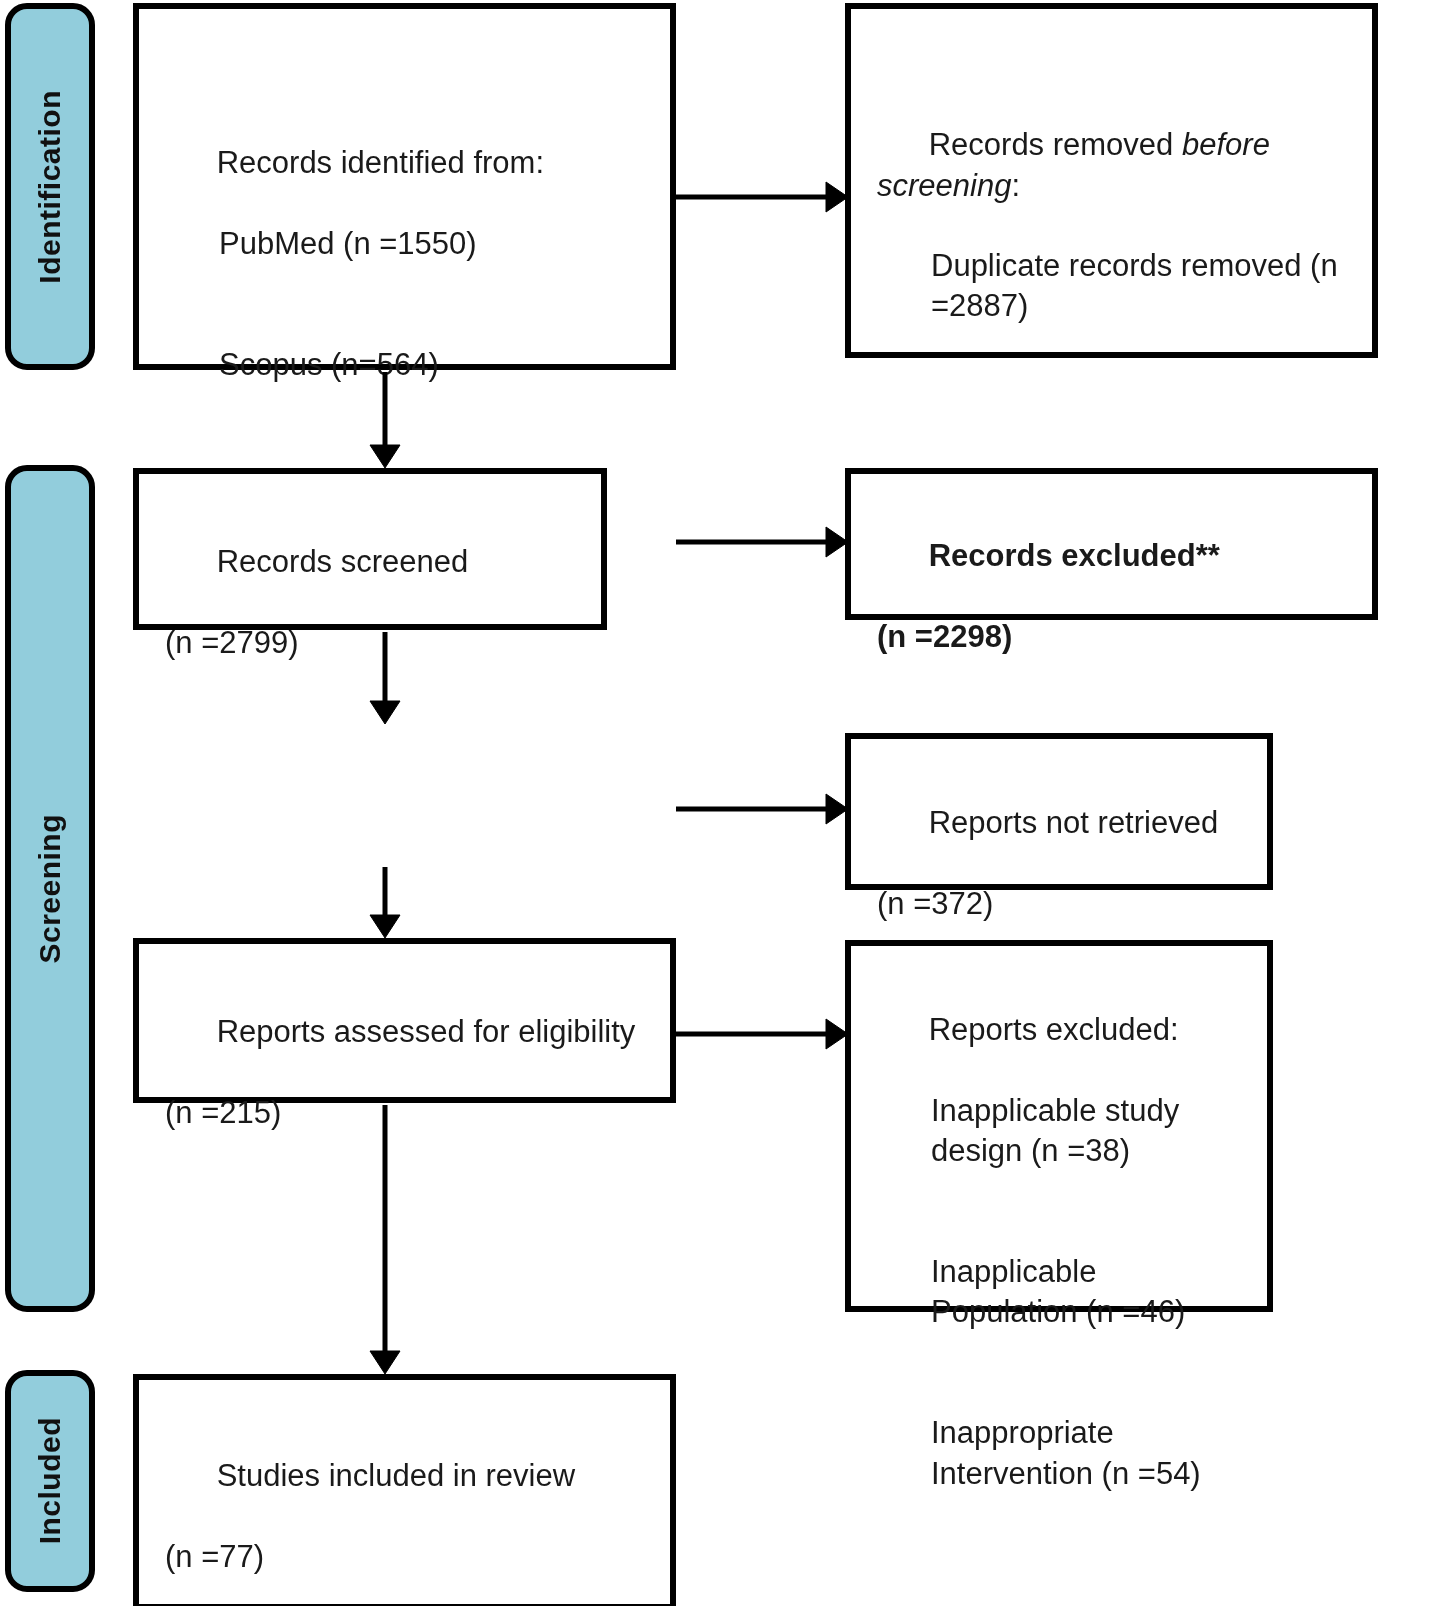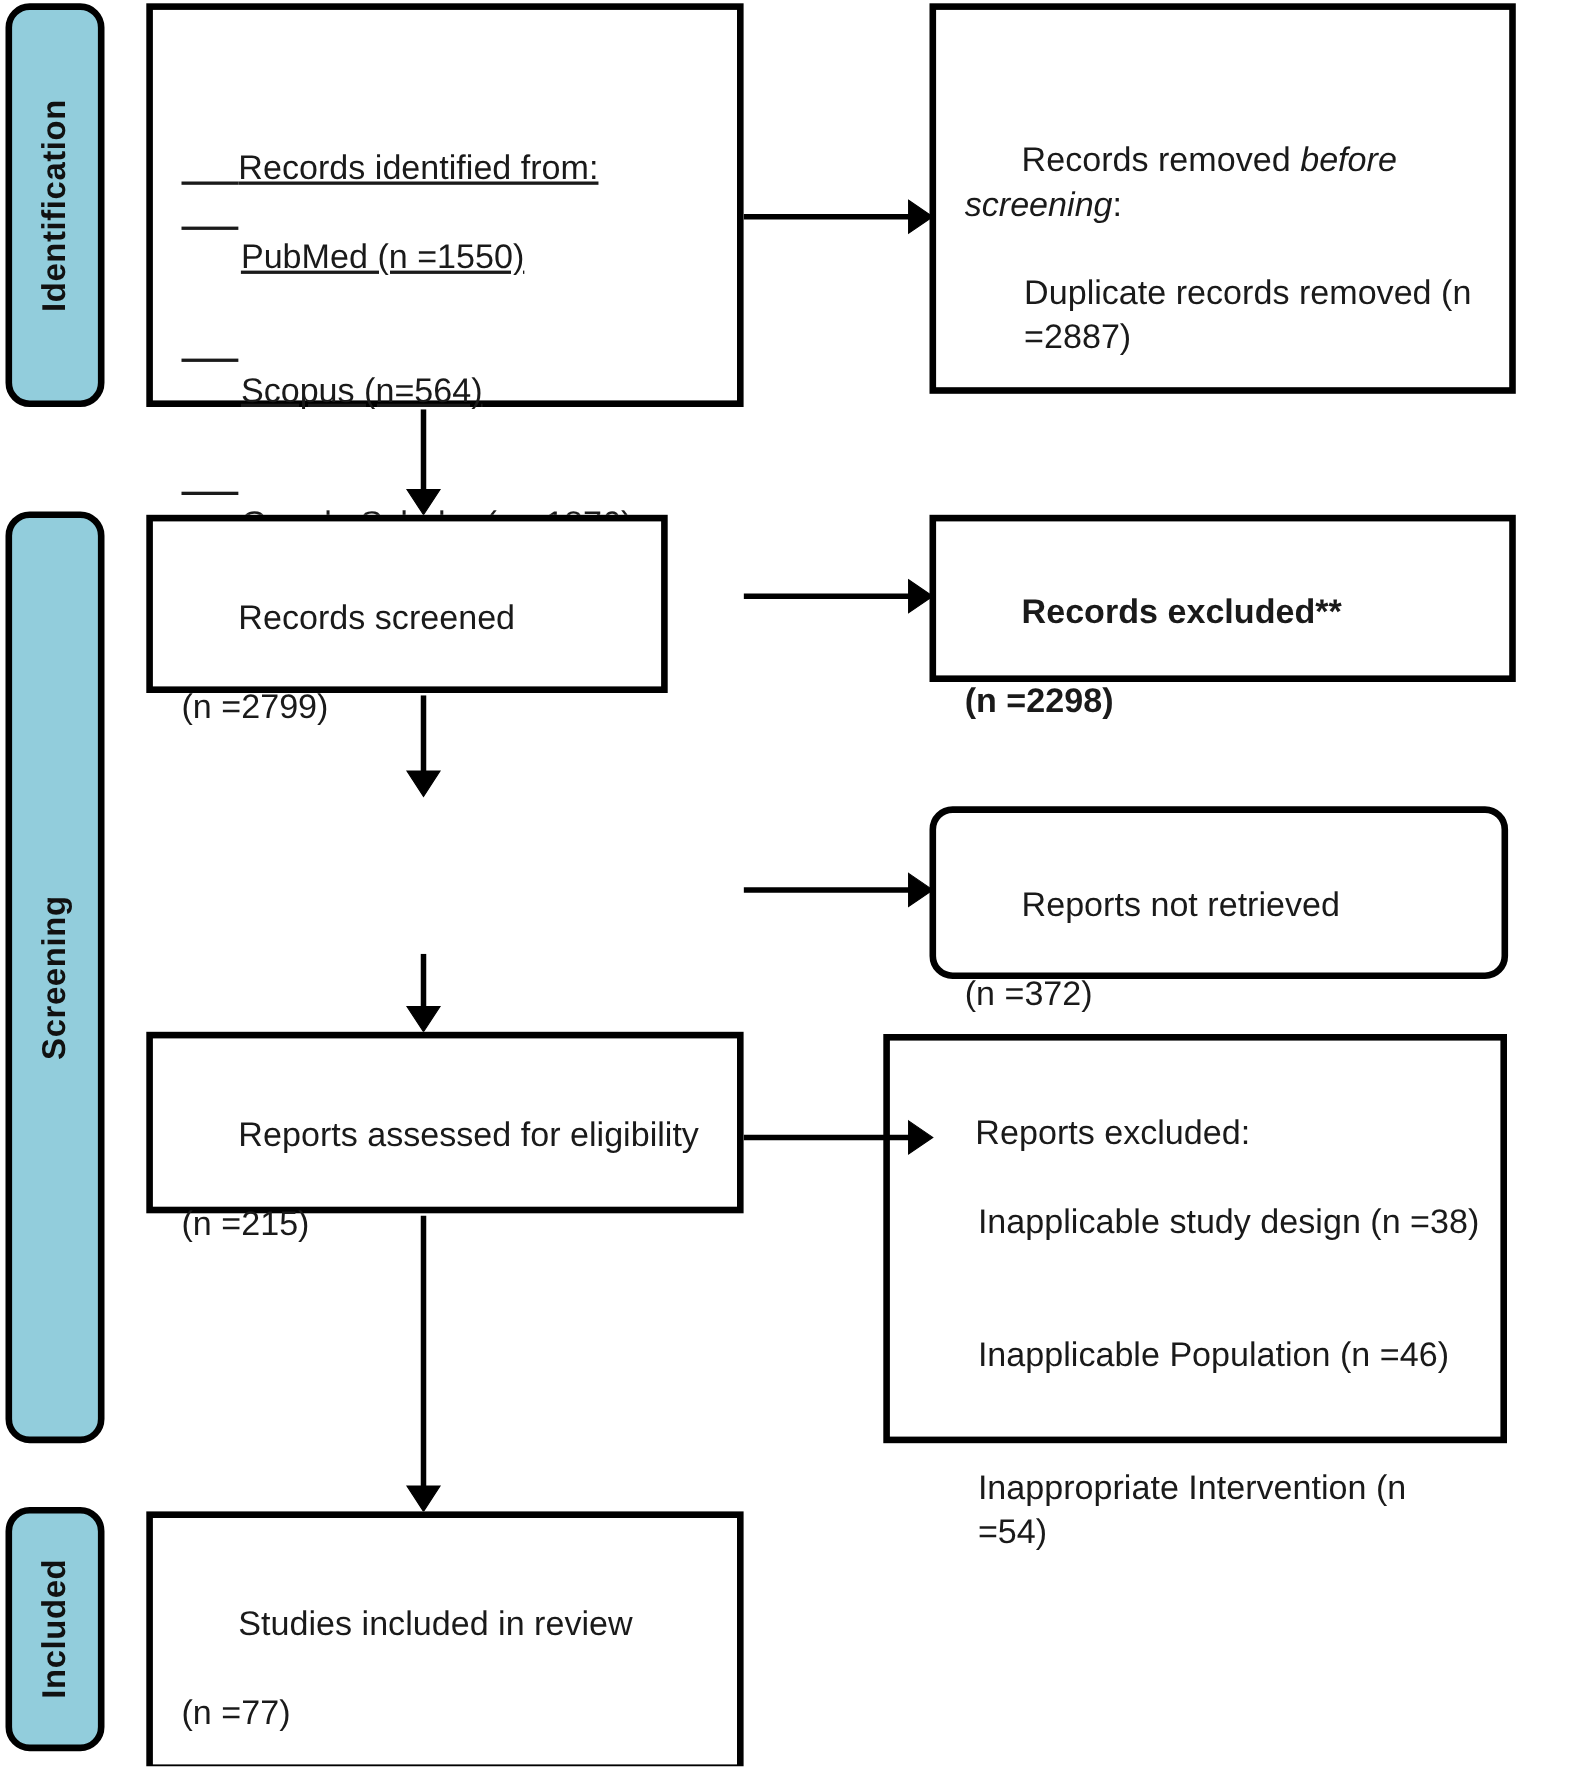--- a/index.html
+++ b/index.html
@@ -80,21 +80,21 @@
 
   <div class="stage-pill" style="left: 5px; top: 465px; width: 90px; height: 847px; background: rgb(146, 205, 220);">
     <span class="stage-label">Screening</span>
   </div>
 
   <div class="stage-pill" style="left: 5px; top: 1370px; width: 90px; height: 222px; background: rgb(146, 205, 220);">
     <span class="stage-label">Included</span>
   </div>
 
   <div class="flow-box" style="left:133px; top:3px; width:543px; height:367px;">
-    <div class="box-text" style="top:84px;text-decoration:underline;">
+    <div class="box-text" style="top:94px;">
       <span>Records identified from:</span>
       <span class="sub-line">PubMed (n =1550)</span>
       <span class="sub-line">Scopus (n=564)</span>
       <span class="sub-line">Google Scholar (n =1876)</span>
     </div>
   </div>
 
   <div class="flow-box" style="left:845px; top:3px; width:533px; height:355px;">
     <div class="box-text" style="top:76px;">
       <span>Records removed </span><span class="ital">before screening</span><span>:</span>
@@ -130,21 +130,21 @@
     <line x1="0" y1="22" x2="152" y2="22" stroke-width="5"></line>
     <polygon points="150,7 172,22 150,37"></polygon>
   </svg>
 
   <svg class="conn" style="left:360px; top:632px;" width="50" height="96" viewBox="0 0 50 96">
     <line x1="25" y1="0" x2="25" y2="71" stroke-width="5"></line>
     <polygon points="10,69 40,69 25,92"></polygon>
   </svg>
 
 
-  <div class="flow-box" style="left:845px; top:733px; width:526px; height:157px;border-radius:21px;">
+  <div class="flow-box" style="left:845px; top:733px; width:428px; height:157px;">
     <div class="box-text" style="top:24px;">
       <span>Reports not retrieved</span>
       <span style="display:block;">(n =372)</span>
     </div>
   </div>
 
   <svg class="conn" style="left:676px; top:787px;" width="175" height="44" viewBox="0 0 175 44">
     <line x1="0" y1="22" x2="152" y2="22" stroke-width="5"></line>
     <polygon points="150,7 172,22 150,37"></polygon>
   </svg>
@@ -154,21 +154,21 @@
     <polygon points="10,48 40,48 25,71"></polygon>
   </svg>
 
   <div class="flow-box" style="left:133px; top:938px; width:543px; height:165px;">
     <div class="box-text" style="top:28px;">
       <span>Reports assessed for eligibility</span>
       <span style="display:block;">(n =215)</span>
     </div>
   </div>
 
-  <div class="flow-box" style="left:803px; top:940px; width:567px; height:372px;padding-left:37px;">
+  <div class="flow-box" style="left:845px; top:940px; width:428px; height:372px;padding-left:37px;">
     <div class="box-text" style="top:24px;">
       <span>Reports excluded:</span>
       <span class="sub-line">Inapplicable study design (n =38)</span>
       <span class="sub-line">Inapplicable Population (n =46)</span>
       <span class="sub-line">Inappropriate Intervention (n =54)</span>
     </div>
   </div>
 
   <svg class="conn" style="left:676px; top:1012px;" width="175" height="44" viewBox="0 0 175 44">
     <line x1="0" y1="22" x2="152" y2="22" stroke-width="5"></line>

